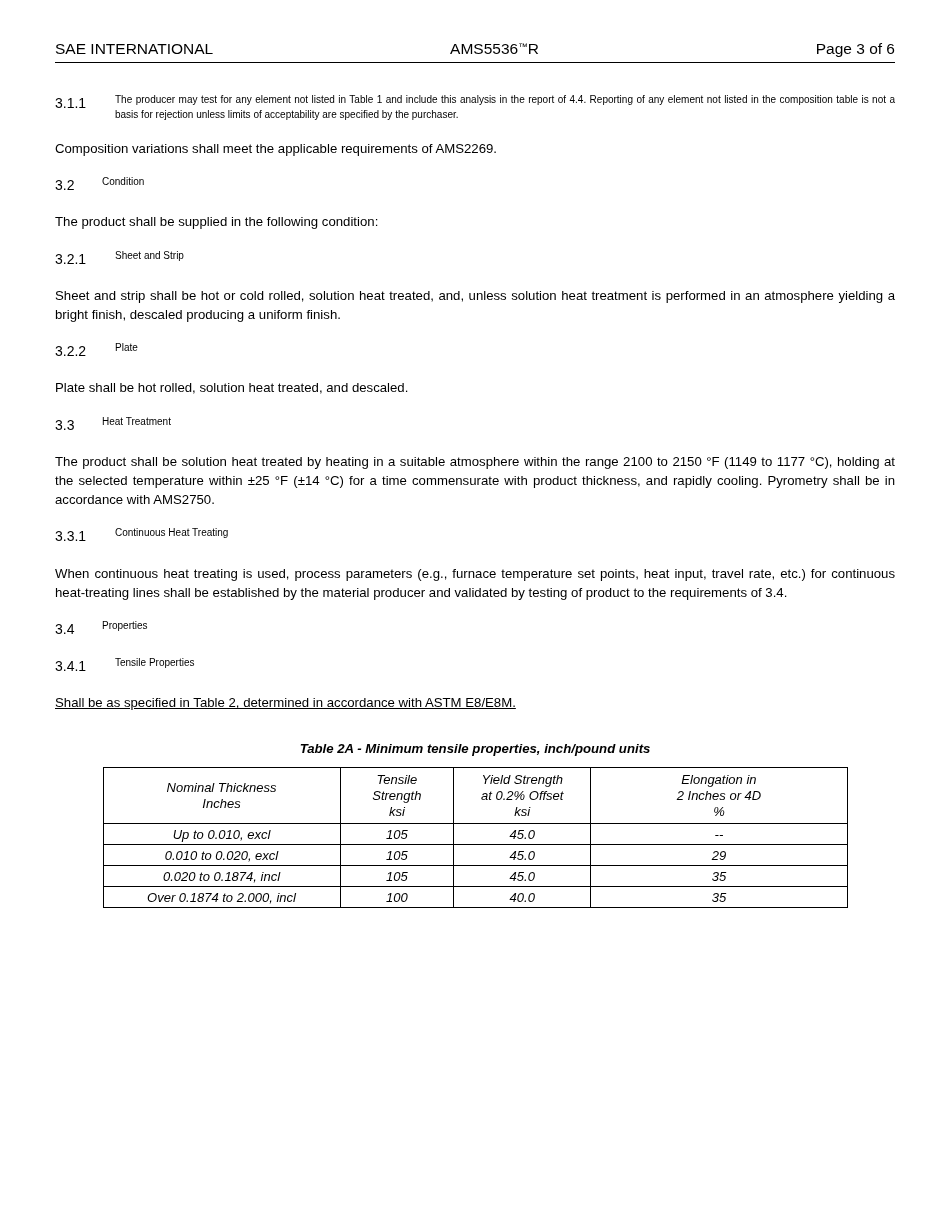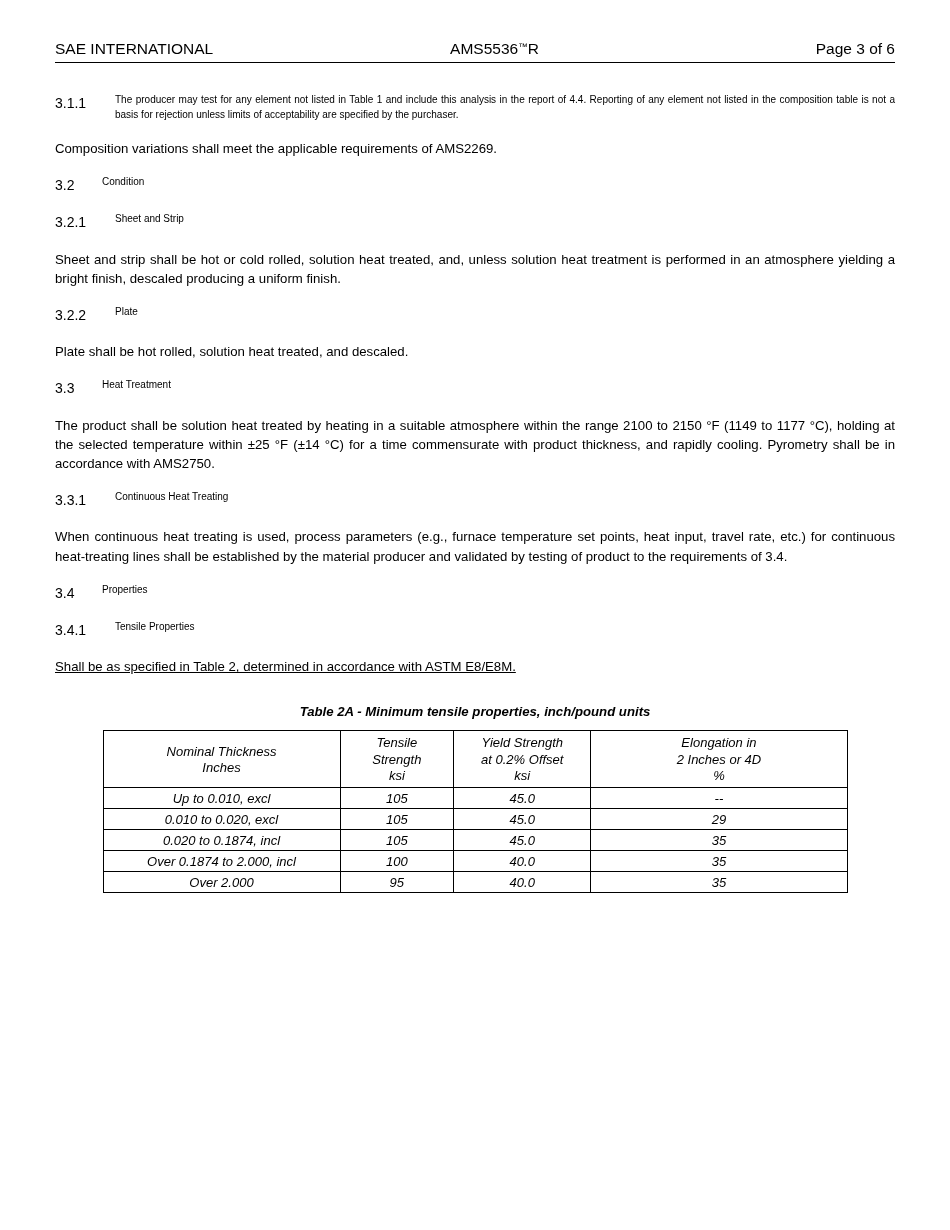--- a/index.html
+++ b/index.html
@@ -119,20 +119,21 @@
   </div>
 
 
   <p class="para">Composition variations shall meet the applicable requirements of AMS2269.</p>
 
   <div class="numbered">
     <div class="num w2">3.2</div>
     <div class="numtext heading-text">Condition</div>
   </div>
 
+  <p class="para">The product shall be supplied in the following condition:</p>
 
   <div class="numbered">
     <div class="num w1">3.2.1</div>
     <div class="numtext heading-text">Sheet and Strip</div>
   </div>
 
   <p class="para">Sheet and strip shall be hot or cold rolled, solution heat treated, and, unless solution heat treatment is performed in an atmosphere yielding a bright finish, descaled producing a uniform finish.</p>
 
   <div class="numbered">
     <div class="num w1">3.2.2</div>
@@ -212,22 +213,16 @@
         <td>105</td>
         <td>45.0</td>
         <td>35</td>
       </tr>
       <tr>
         <td>Over 0.1874 to 2.000, incl</td>
         <td>100</td>
         <td>40.0</td>
         <td>35</td>
       </tr>
-      <tr>
-        <td>Over 2.000</td>
-        <td>95</td>
-        <td>40.0</td>
-        <td>35</td>
-      </tr>
     </tbody>
   </table>
 
 </div>
 
 </body></html>

